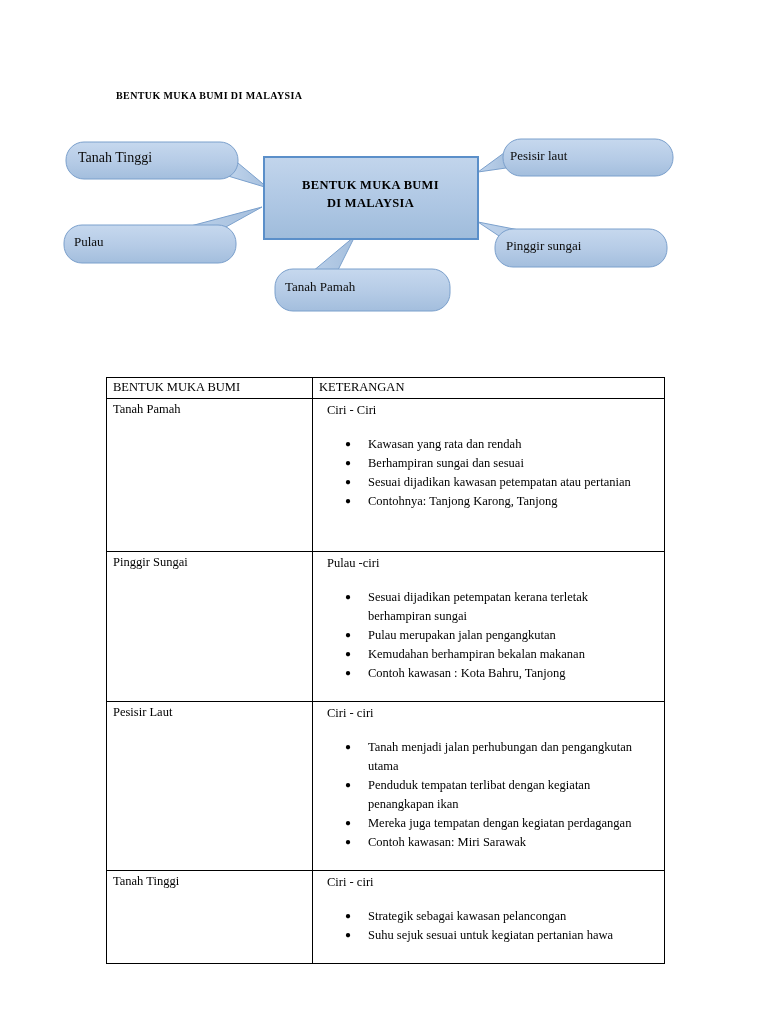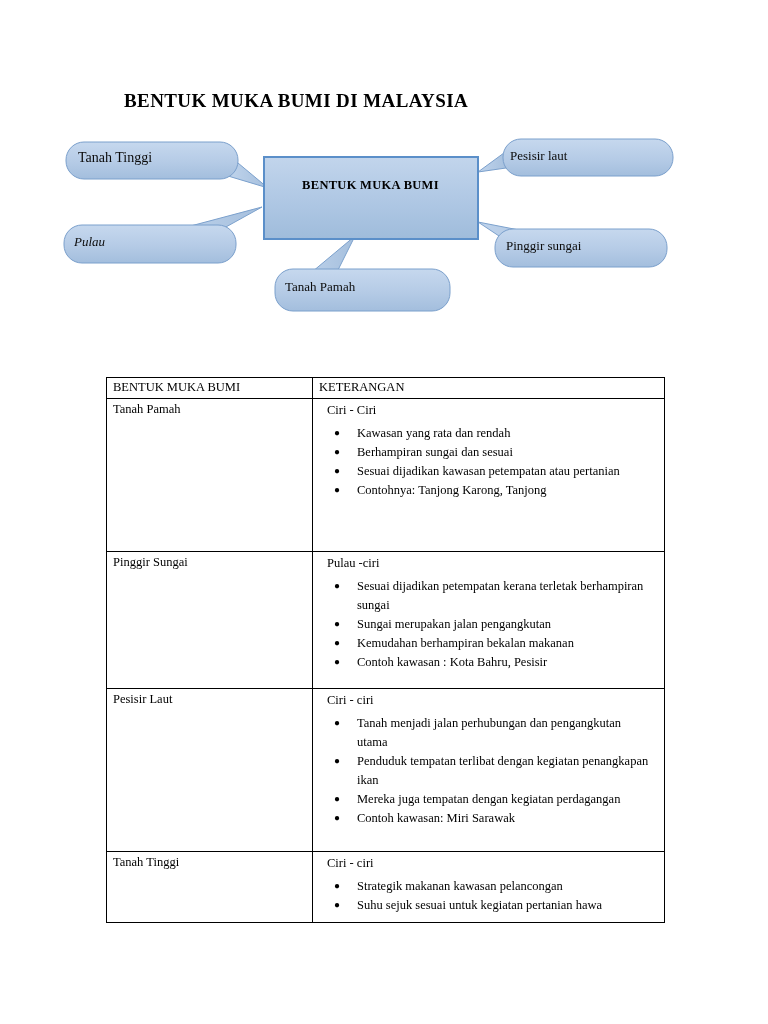--- a/index.html
+++ b/index.html
@@ -12,23 +12,23 @@
     height: 1024px;
     position: relative;
     font-family: "Liberation Serif", "DejaVu Serif", serif;
     color: #000000;
     overflow: hidden;
   }
 
   
   #page-title {
     position: absolute;
-    left: 124px;
+    left: 116px;
     top: 90px;
-    font-size: 19px;
+    font-size: 10px;
     font-weight: bold;
     letter-spacing: 0.4px;
     font-family: "Liberation Serif", "DejaVu Serif", serif;
     white-space: nowrap;
   }
 
   
   #diagram {
     position: absolute;
     left: 0;
@@ -85,21 +85,21 @@
     vertical-align: top;
     padding: 2px 5px 2px 6px;
     text-align: left;
     font-weight: normal;
   }
   #content-table th { padding-bottom: 3px; }
   .row-label { font-size: 12.5px; line-height: 16px; }
   .ciri-head { font-size: 12.5px; line-height: 18px; margin: 0 0 1px 8px; }
   ul.ciri-list {
     list-style: none;
-    margin: 5px;
+    margin: 16px;
     padding: 0;
   }
   ul.ciri-list li {
     position: relative;
     padding-left: 33px;
     line-height: 19px;
     font-size: 12.5px;
   }
   ul.ciri-list li:before {
     content: "\25CF";
@@ -153,26 +153,27 @@
 
     <rect x="66" y="142" width="172" height="37" rx="18" ry="18" fill="url(#gradShape)" stroke="#7ba0cc" stroke-width="1"></rect>
     <rect x="503" y="139" width="170" height="37" rx="18" ry="18" fill="url(#gradShape)" stroke="#7ba0cc" stroke-width="1"></rect>
     <rect x="64" y="225" width="172" height="38" rx="18" ry="18" fill="url(#gradShape)" stroke="#7ba0cc" stroke-width="1"></rect>
     <rect x="495" y="229" width="172" height="38" rx="18" ry="18" fill="url(#gradShape)" stroke="#7ba0cc" stroke-width="1"></rect>
     <rect x="275" y="269" width="175" height="42" rx="18" ry="18" fill="url(#gradShape)" stroke="#7ba0cc" stroke-width="1"></rect>
   </svg>
 
   <div class="callout-label" style="left:78px; top:150px; font-size:14px;">Tanah Tinggi</div>
   <div class="callout-label" style="left:510px; top:148px;">Pesisir laut</div>
-  <div class="callout-label" style="left:74px; top:234px;font-style:italic;">Pulau</div>
+  <div class="callout-label" style="left:74px; top:234px;">Pulau</div>
   <div class="callout-label" style="left:506px; top:238px;">Pinggir sungai</div>
   <div class="callout-label" style="left:285px; top:279px;">Tanah Pamah</div>
 
   <div id="center-label">
     <span class="l1">BENTUK MUKA BUMI</span>
+    <span class="l2">DI MALAYSIA</span>
   </div>
 </div>
 
 <table id="content-table">
   <colgroup>
       <col class="c1">
       <col class="c2">
     </colgroup>
   <thead>
     <tr>
@@ -198,23 +199,23 @@
     </tr>
 
     <tr>
       <td class="cell-pad-2">
         <div class="row-label">Pinggir Sungai</div>
       </td>
       <td>
         <div class="ciri-head">Pulau -ciri</div>
         <ul class="ciri-list">
           <li>Sesuai dijadikan petempatan kerana terletak berhampiran sungai</li>
-          <li>Sungai merupakan jalan pengangkutan</li>
+          <li>Pulau merupakan jalan pengangkutan</li>
           <li>Kemudahan berhampiran bekalan makanan</li>
-          <li>Contoh kawasan : Kota Bahru, Pesisir</li>
+          <li>Contoh kawasan : Kota Bahru, Tanjong</li>
         </ul>
       </td>
     </tr>
 
     <tr>
       <td class="cell-pad-3">
         <div class="row-label">Pesisir Laut</div>
       </td>
       <td>
         <div class="ciri-head">Ciri - ciri</div>
@@ -227,19 +228,19 @@
       </td>
     </tr>
 
     <tr>
       <td class="cell-pad-4">
         <div class="row-label">Tanah Tinggi</div>
       </td>
       <td>
         <div class="ciri-head">Ciri - ciri</div>
         <ul class="ciri-list">
-          <li>Strategik makanan kawasan pelancongan</li>
+          <li>Strategik sebagai kawasan pelancongan</li>
           <li>Suhu sejuk sesuai untuk kegiatan pertanian hawa</li>
         </ul>
       </td>
     </tr>
   </tbody>
 </table>
 
 </body></html>

